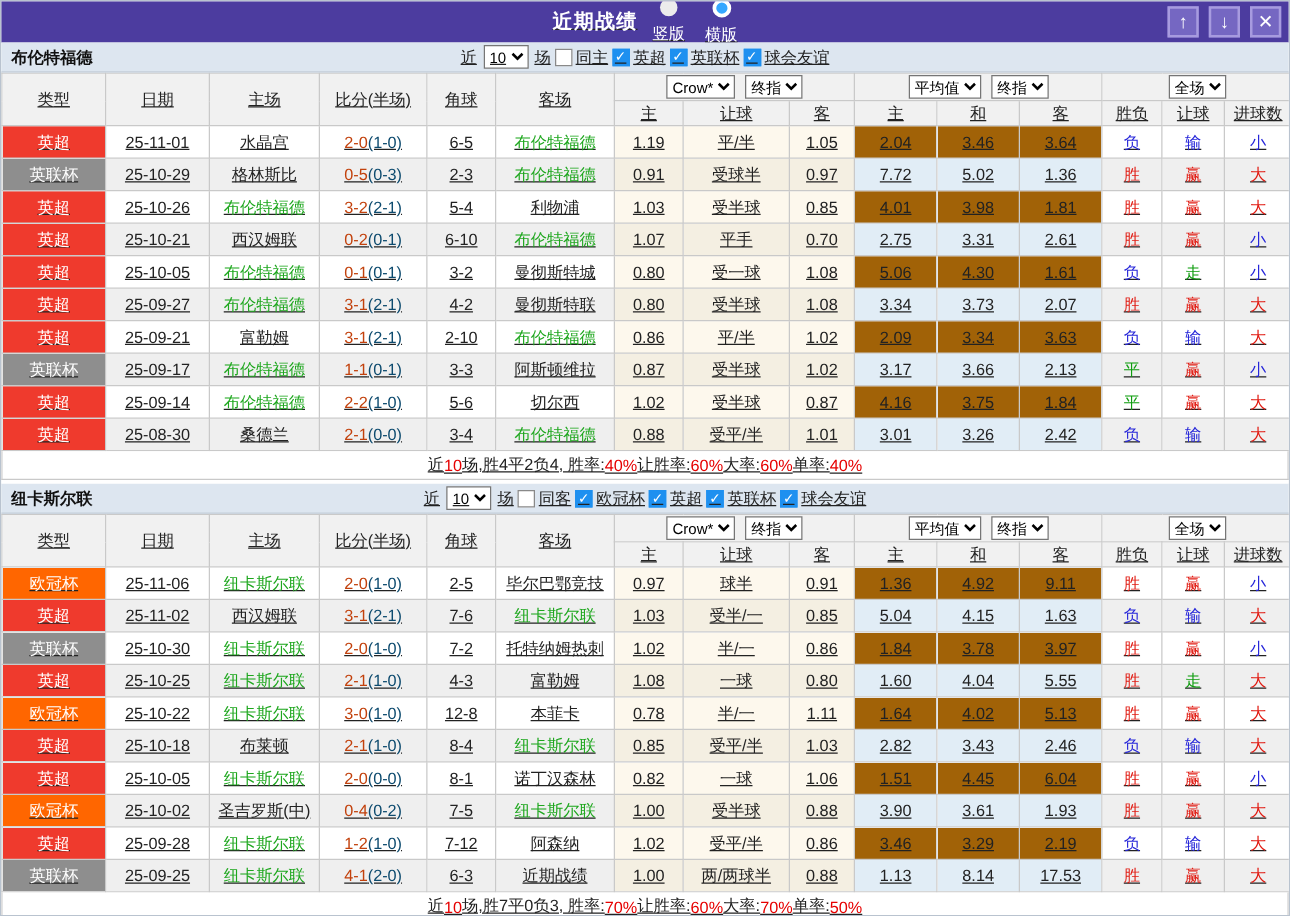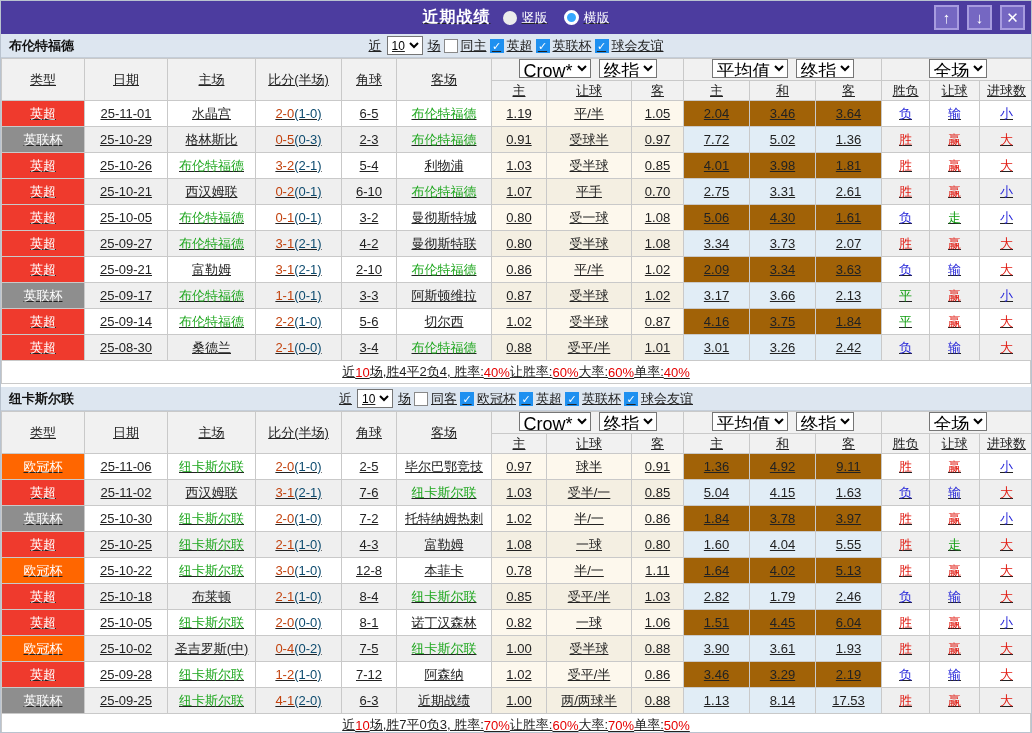--- a/index.html
+++ b/index.html
@@ -9,21 +9,21 @@
     font-family:"Liberation Sans","DejaVu Sans",sans-serif;
     font-size:13px; color:#222;
   }
   .app { width:1032px; height:733px; border:1px solid #b9c3cf; overflow:hidden; background:#fff;text-decoration:underline; }
 
   
   .titlebar { height:33px; background:#4c3c9f; position:relative;
     display:flex; align-items:center; justify-content:center; color:#fff; }
   .titlebar .title { font-weight:bold; font-size:16px; letter-spacing:1px; }
   .radio-group { display:flex; align-items:center; margin-left:12px; gap:16px; font-size:13px; }
-  .radio-item { display:flex; align-items:center; gap:5px; cursor:pointer; }
+  .radio-item { display:flex; align-items:center; gap:5px; cursor:pointer;flex-direction:column; }
   .radio-dot { width:14px; height:14px; border-radius:50%; background:#ececec; }
   .radio-dot.sel { width:15px; height:15px; background:#35a7ff; border:3.5px solid #fff; }
   .tb-buttons { position:absolute; right:6px; top:4px; display:flex; gap:8px; }
   .tb-btn { width:25px; height:25px; background:#7567c2; border:2px solid #a79bdf;
     color:#fff; display:flex; align-items:center; justify-content:center;
     font-weight:bold; font-size:15px; cursor:pointer; line-height:1; }
 
   
   .filterbar { height:24px; background:#dde6f0; border-bottom:1px solid #c4cdd8;
     display:flex; align-items:center; position:relative; }
@@ -34,21 +34,21 @@
     font-size:11px; line-height:12px; text-align:center; cursor:pointer; }
   .checkbox.checked { background:#1e90f0; border:1px solid #1e90f0; color:#fff; }
   .checkbox.unchecked { background:#fff; border:1px solid #898989; }
 
   
   table { width:100%; border-collapse:collapse; table-layout:fixed; }
   th,td { border:1px solid #c9c9c9; text-align:center; padding:0;
     overflow:hidden; white-space:nowrap; font-size:13px; }
   th { background:#f1f1f1; font-weight:normal; color:#222; }
   .hdr-dd { height:22px;padding-left:28px; }
-  .hdr-dd select { font-size:18px; height:19px; border:1px solid #767676; background:#fff; margin:0 4px; }
+  .hdr-dd select { font-size:12px; height:19px; border:1px solid #767676; background:#fff; margin:0 4px; }
   .hdr-sub th { height:20px; }
   tbody td { height:26px; }
 
   tr.r1 td { background:#efefef; }
   tr.r0 td { background:#ffffff; }
   tr.r0 td.beige { background:#fdf8ed; }
   tr.r1 td.beige { background:#f4efe2; }
   tr.r0 td.avgblue { background:#a16207; }
   tr.r1 td.avgblue { background:#e1edf6;margin-top:31px; }
 
@@ -487,21 +487,21 @@
               <td class="type-red">英超</td>
               <td>25-10-18</td>
               <td class="">布莱顿</td>
               <td><span class="score-main">2-1</span><span class="score-half">(1-0)</span></td>
               <td>8-4</td>
               <td class="self-team">纽卡斯尔联</td>
               <td class="beige">0.85</td>
               <td class="beige">受平/半</td>
               <td class="beige">1.03</td>
               <td class="avgblue">2.82</td>
-              <td class="avgblue">1.79</td>
+              <td class="avgblue">3.43</td>
               <td class="avgblue">2.46</td>
               <td class="c-blue">负</td>
               <td class="c-blue">输</td>
               <td class="c-red">大</td>
             </tr>
             <tr class="r0">
               <td class="type-red">英超</td>
               <td>25-10-05</td>
               <td class="self-team">纽卡斯尔联</td>
               <td><span class="score-main">2-0</span><span class="score-half">(0-0)</span></td>

